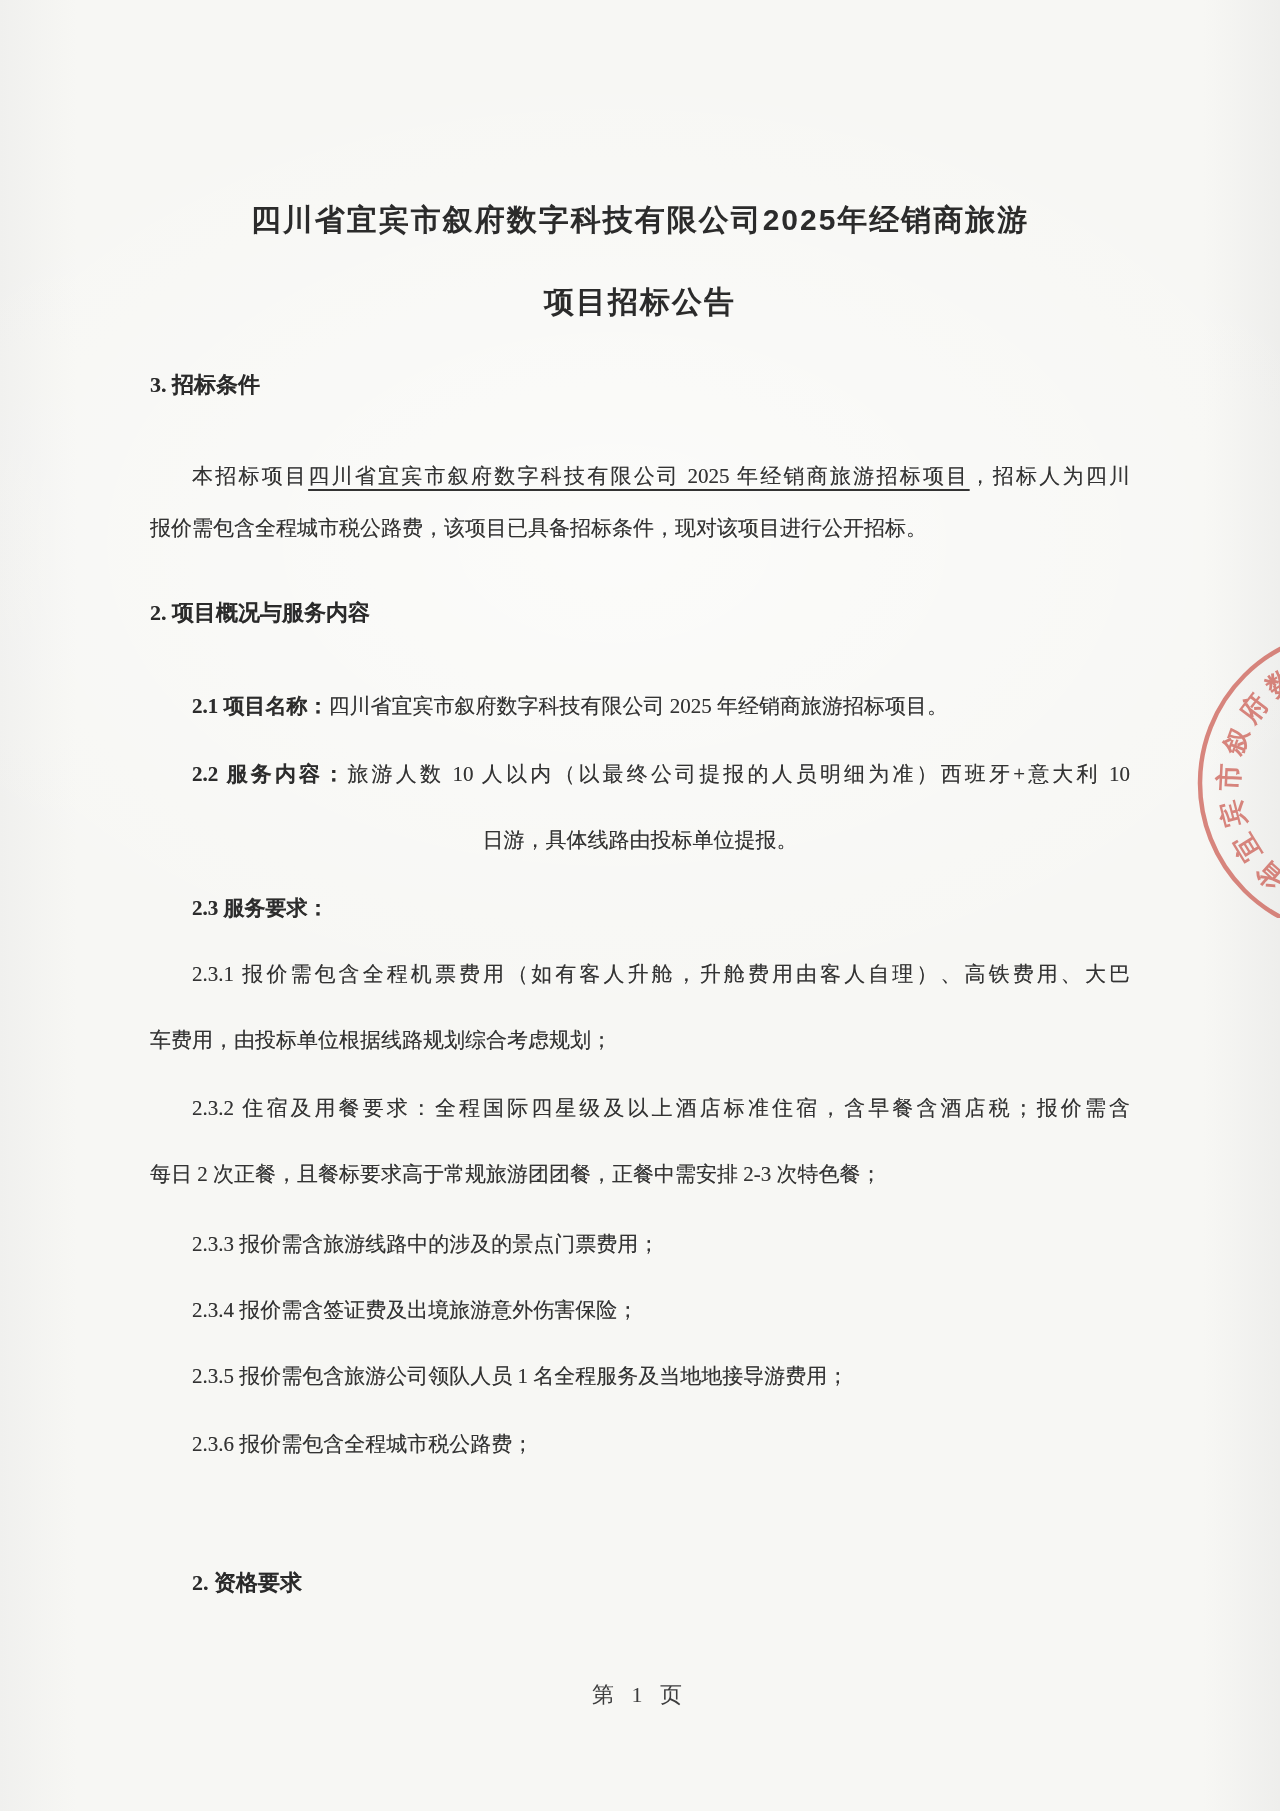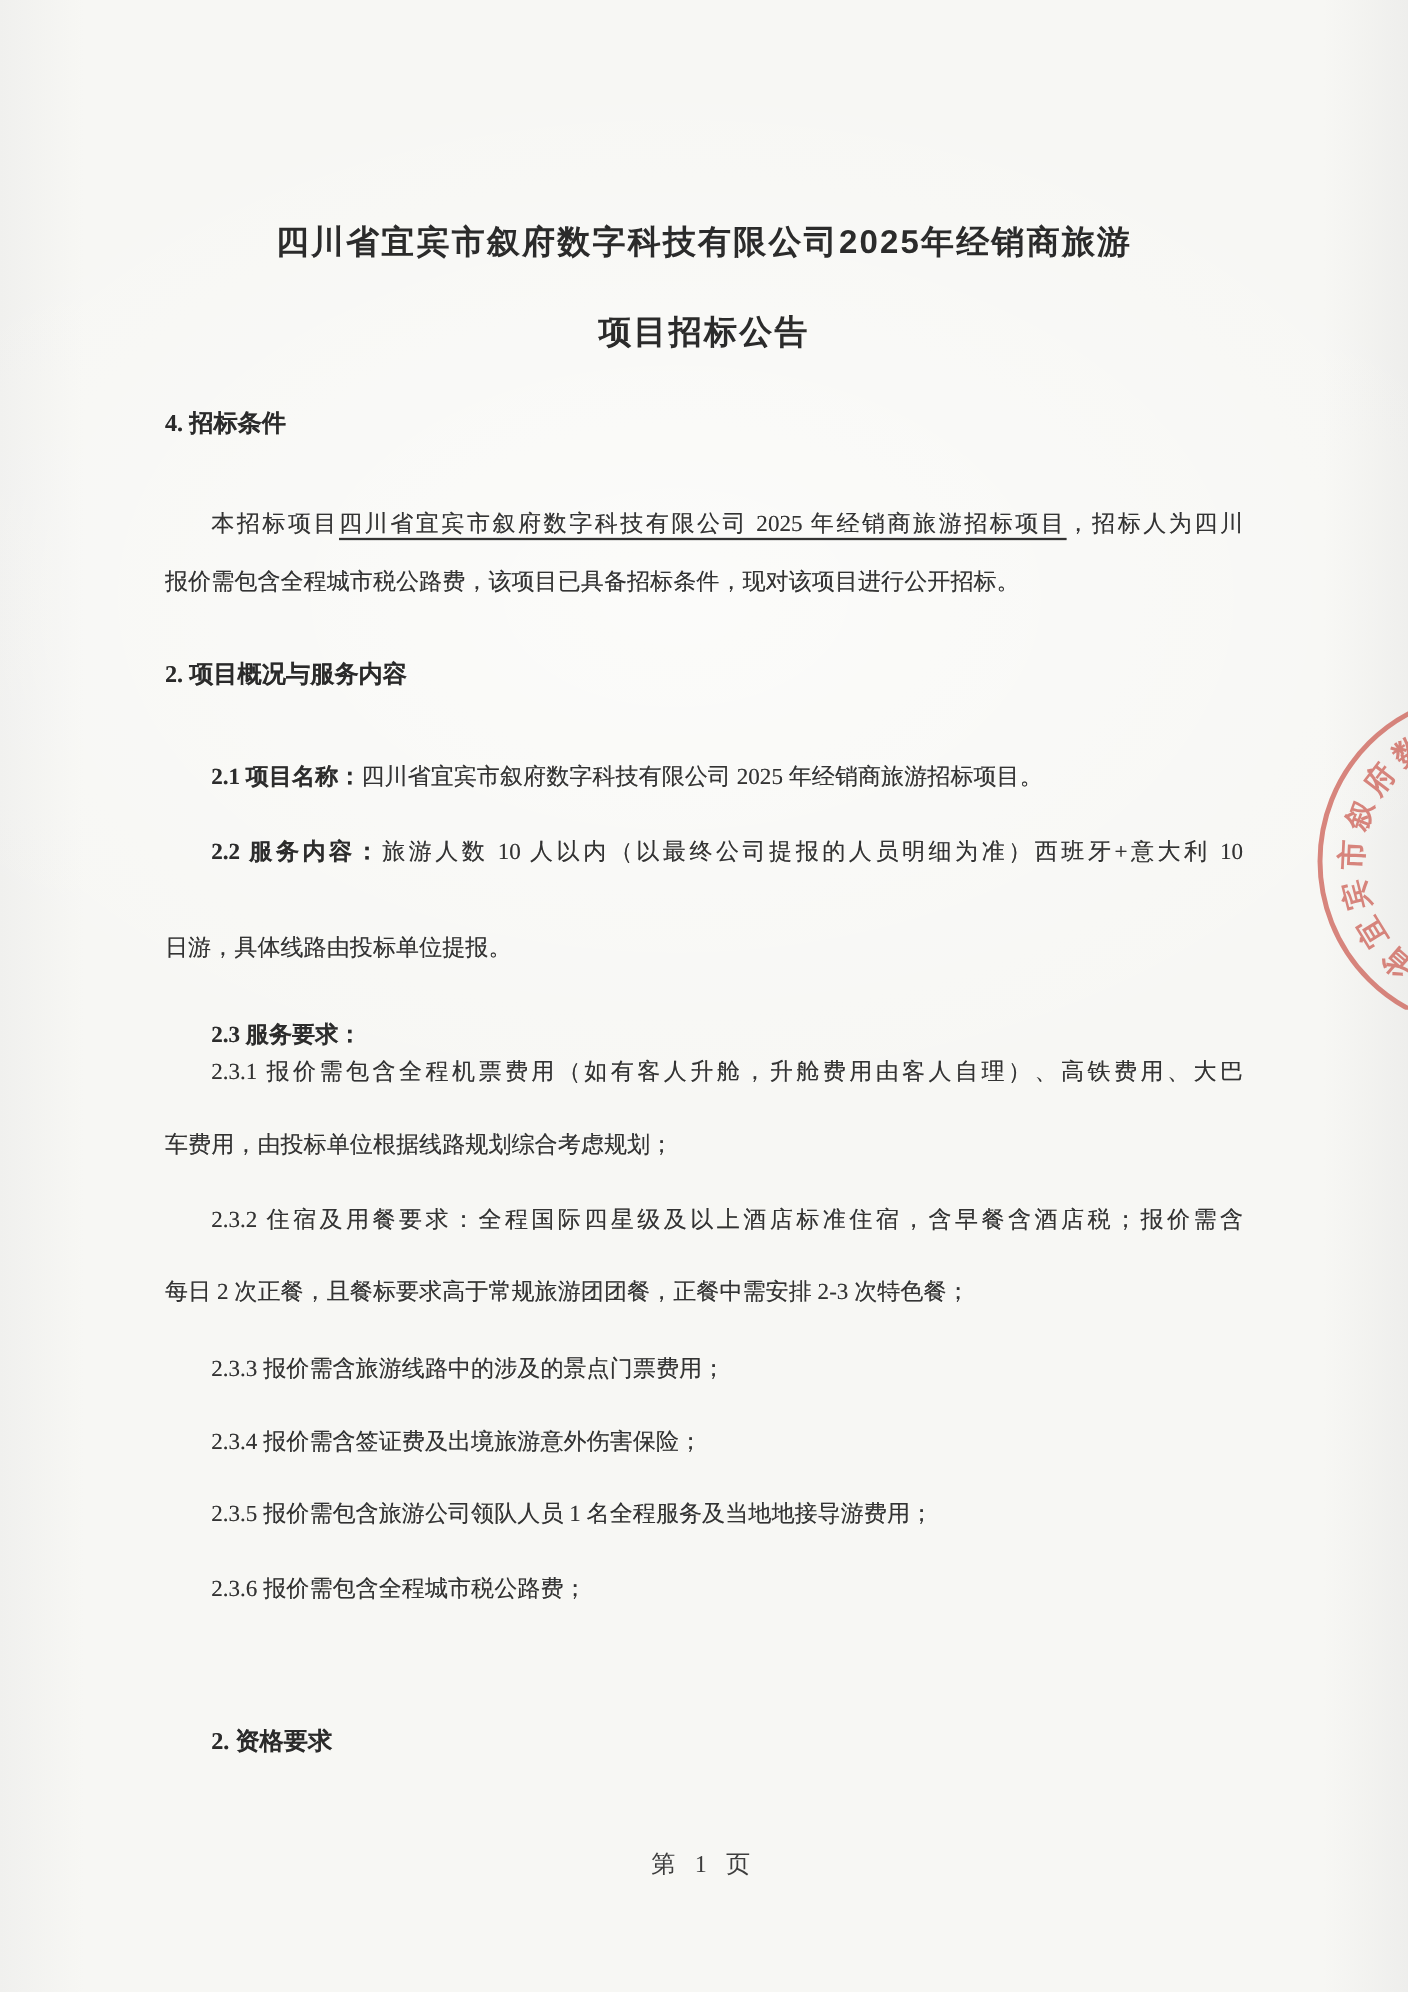--- a/index.html
+++ b/index.html
@@ -65,39 +65,39 @@
   .stamp { position:absolute; left:1128px; top:588px; opacity:.72; }
 </style>
 </head>
 <body>
 
 <div class="page">
 
   <div class="abs doc-title" style="top:200px;">四川省宜宾市叙府数字科技有限公司2025年经销商旅游</div>
   <div class="abs doc-title" style="top:282px;">项目招标公告</div>
 
-  <div class="abs heading" style="top:370px;">4. 招标条件</div>
+  <div class="abs heading" style="top:370px;">3. 招标条件</div>
 
   <div class="abs line j ind" style="top:460px;">
     <span>本招标项目</span><span class="u">四川省宜宾市叙府数字科技有限公司 2025 年经销商旅游招标项目</span><span>，招标人为四川</span>
   </div>
   <div class="abs line" style="top:512px;">报价需包含全程城市税公路费，该项目已具备招标条件，现对该项目进行公开招标。</div>
 
   <div class="abs heading" style="top:598px;">2. 项目概况与服务内容</div>
 
   <div class="abs line ind" style="top:690px;">
     <span class="b">2.1 项目名称：</span><span>四川省宜宾市叙府数字科技有限公司 2025 年经销商旅游招标项目。</span>
   </div>
 
   <div class="abs line j ind" style="top:758px;">
     <span class="b">2.2 服务内容：</span><span>旅游人数 10 人以内（以最终公司提报的人员明细为准）西班牙+意大利 10</span>
   </div>
-  <div class="abs line" style="top:845px;">日游，具体线路由投标单位提报。</div>
+  <div class="abs line" style="top:824px;text-align:center;">日游，具体线路由投标单位提报。</div>
 
-  <div class="abs line b ind" style="top:924px;">2.3 服务要求：</div>
+  <div class="abs line b ind" style="top:892px;">2.3 服务要求：</div>
 
   <div class="abs line j ind" style="top:958px;">2.3.1 报价需包含全程机票费用（如有客人升舱，升舱费用由客人自理）、高铁费用、大巴</div>
   <div class="abs line" style="top:1024px;">车费用，由投标单位根据线路规划综合考虑规划；</div>
 
   <div class="abs line j ind" style="top:1092px;">2.3.2 住宿及用餐要求：全程国际四星级及以上酒店标准住宿，含早餐含酒店税；报价需含</div>
   <div class="abs line" style="top:1158px;">每日 2 次正餐，且餐标要求高于常规旅游团团餐，正餐中需安排 2-3 次特色餐；</div>
 
   <div class="abs line ind" style="top:1228px;">2.3.3 报价需含旅游线路中的涉及的景点门票费用；</div>
 
   <div class="abs line ind" style="top:1294px;">2.3.4 报价需含签证费及出境旅游意外伤害保险；</div>

